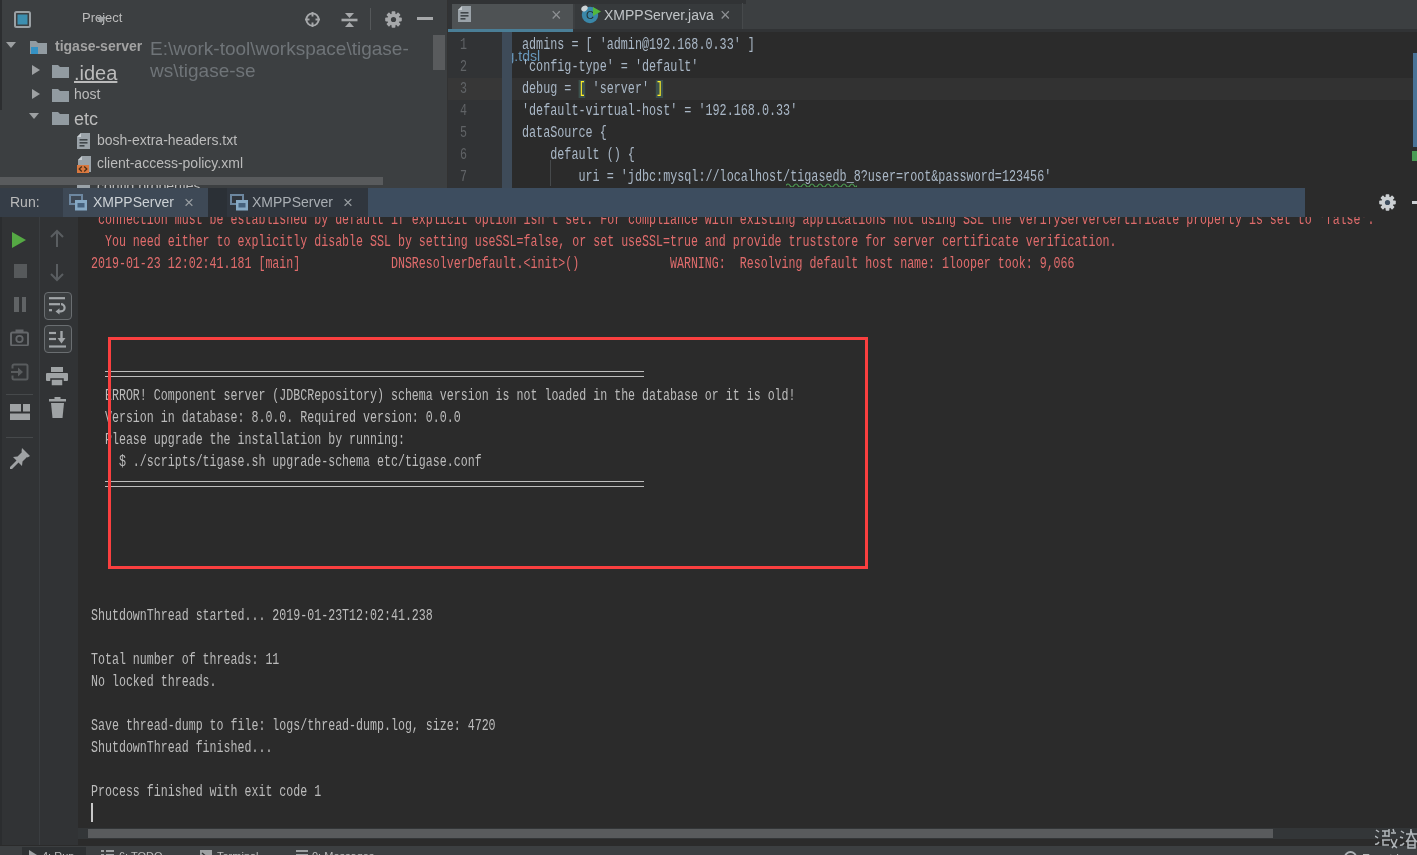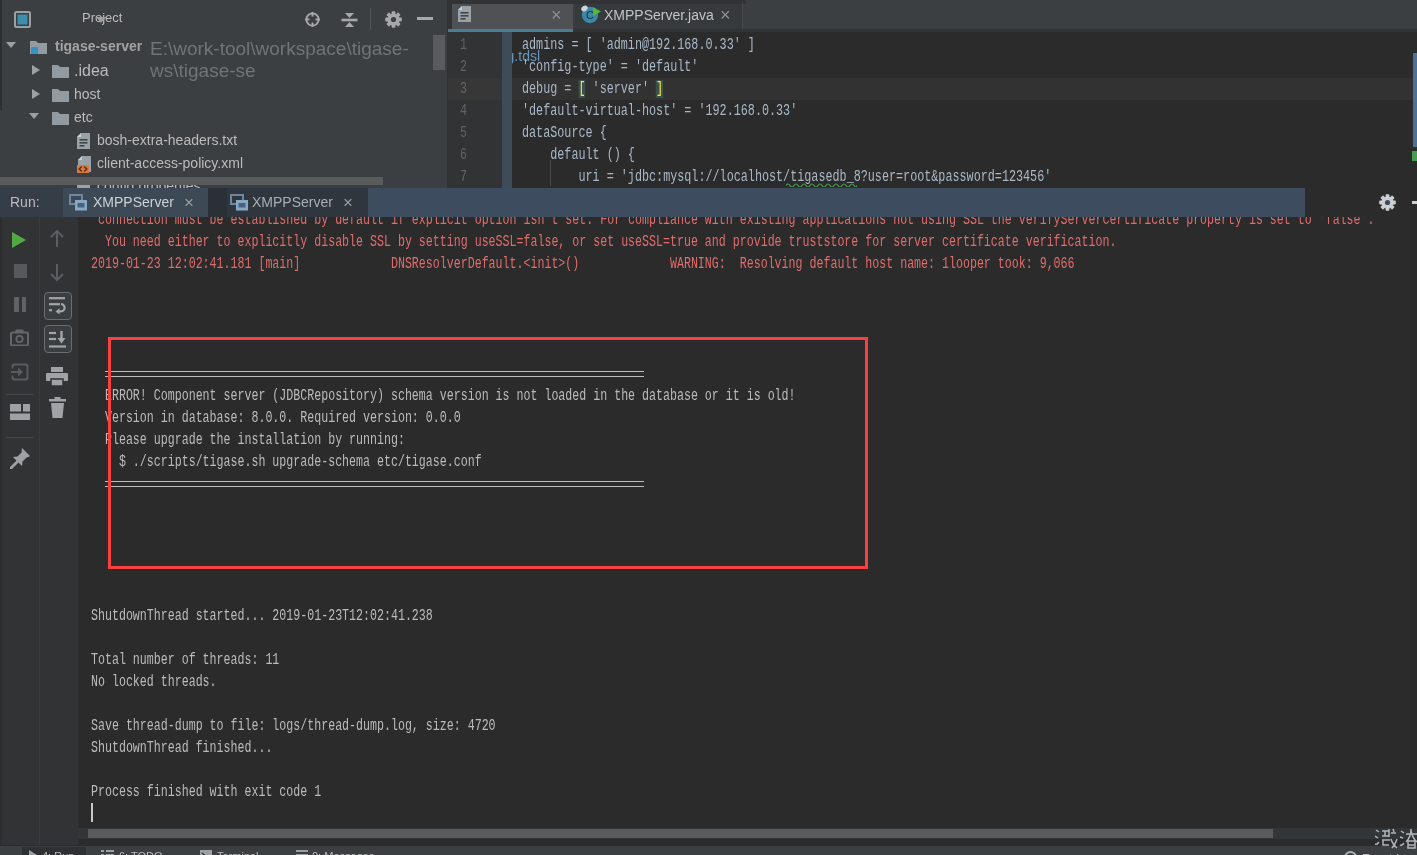--- a/index.html
+++ b/index.html
@@ -64,33 +64,33 @@
       <path d="M0 2 l0 13 17 0 0 -11 -9 0 -2 -2 z" fill="#929ba1"></path>
       <rect x="1" y="8" width="7" height="7" fill="#3592c4"></rect>
     </svg>
     <div class="abs ui" style="left:55px;top:38px;font-weight:bold;color:#a3a3a3;font-size:14px;">tigase-server</div>
     <div class="abs ui" style="left:150px;top:38px;color:#6f7478;font-size:19px;">E:\work-tool\workspace\tigase-ws\tigase-se</div>
 
     <div class="abs" style="left:32px;top:65px;width:0;height:0;border-top:5px solid transparent;border-bottom:5px solid transparent;border-left:8px solid #9da0a2;"></div>
     <svg class="abs" style="left:52px;top:63px;" width="17" height="15" viewBox="0 0 17 15">
         <path d="M0 2 l0 13 17 0 0 -11 -9 0 -2 -2 z" fill="#929ba1"></path>
       </svg>
-    <div class="abs ui" style="left:74px;top:62px;font-size:16px;">.idea</div>
+    <div class="abs ui" style="left:74px;top:62px;font-size:20px;text-decoration:underline;">.idea</div>
 
     <div class="abs" style="left:32px;top:89px;width:0;height:0;border-top:5px solid transparent;border-bottom:5px solid transparent;border-left:8px solid #9da0a2;"></div>
     <svg class="abs" style="left:52px;top:87px;" width="17" height="15" viewBox="0 0 17 15">
         <path d="M0 2 l0 13 17 0 0 -11 -9 0 -2 -2 z" fill="#929ba1"></path>
       </svg>
     <div class="abs ui" style="left:74px;top:86px;font-size:14px;">host</div>
 
     <div class="abs" style="left:29px;top:113px;width:0;height:0;border-left:5px solid transparent;border-right:5px solid transparent;border-top:6px solid #9da0a2;"></div>
     <svg class="abs" style="left:52px;top:110px;" width="17" height="15" viewBox="0 0 17 15">
         <path d="M0 2 l0 13 17 0 0 -11 -9 0 -2 -2 z" fill="#929ba1"></path>
       </svg>
-    <div class="abs ui" style="left:74px;top:109px;font-size:14px;">etc</div>
+    <div class="abs ui" style="left:74px;top:109px;font-size:18px;">etc</div>
 
     <svg class="abs" style="left:77px;top:133px;" width="13" height="16" viewBox="0 0 13 16">
       <path d="M13 0 h-9 l-4 4 v12 h13 z" fill="#9aa2a8"></path>
       <path d="M4 0 l-4 4 h4 z" fill="#c8ced2"></path>
       <rect x="2.5" y="6" width="8" height="1.6" fill="#40464a"></rect>
       <rect x="2.5" y="9" width="8" height="1.6" fill="#40464a"></rect>
       <rect x="2.5" y="12" width="5" height="1.6" fill="#40464a"></rect>
     </svg>
     <div class="abs ui" style="left:97px;top:132px;font-size:14px;">bosh-extra-headers.txt</div>
 

